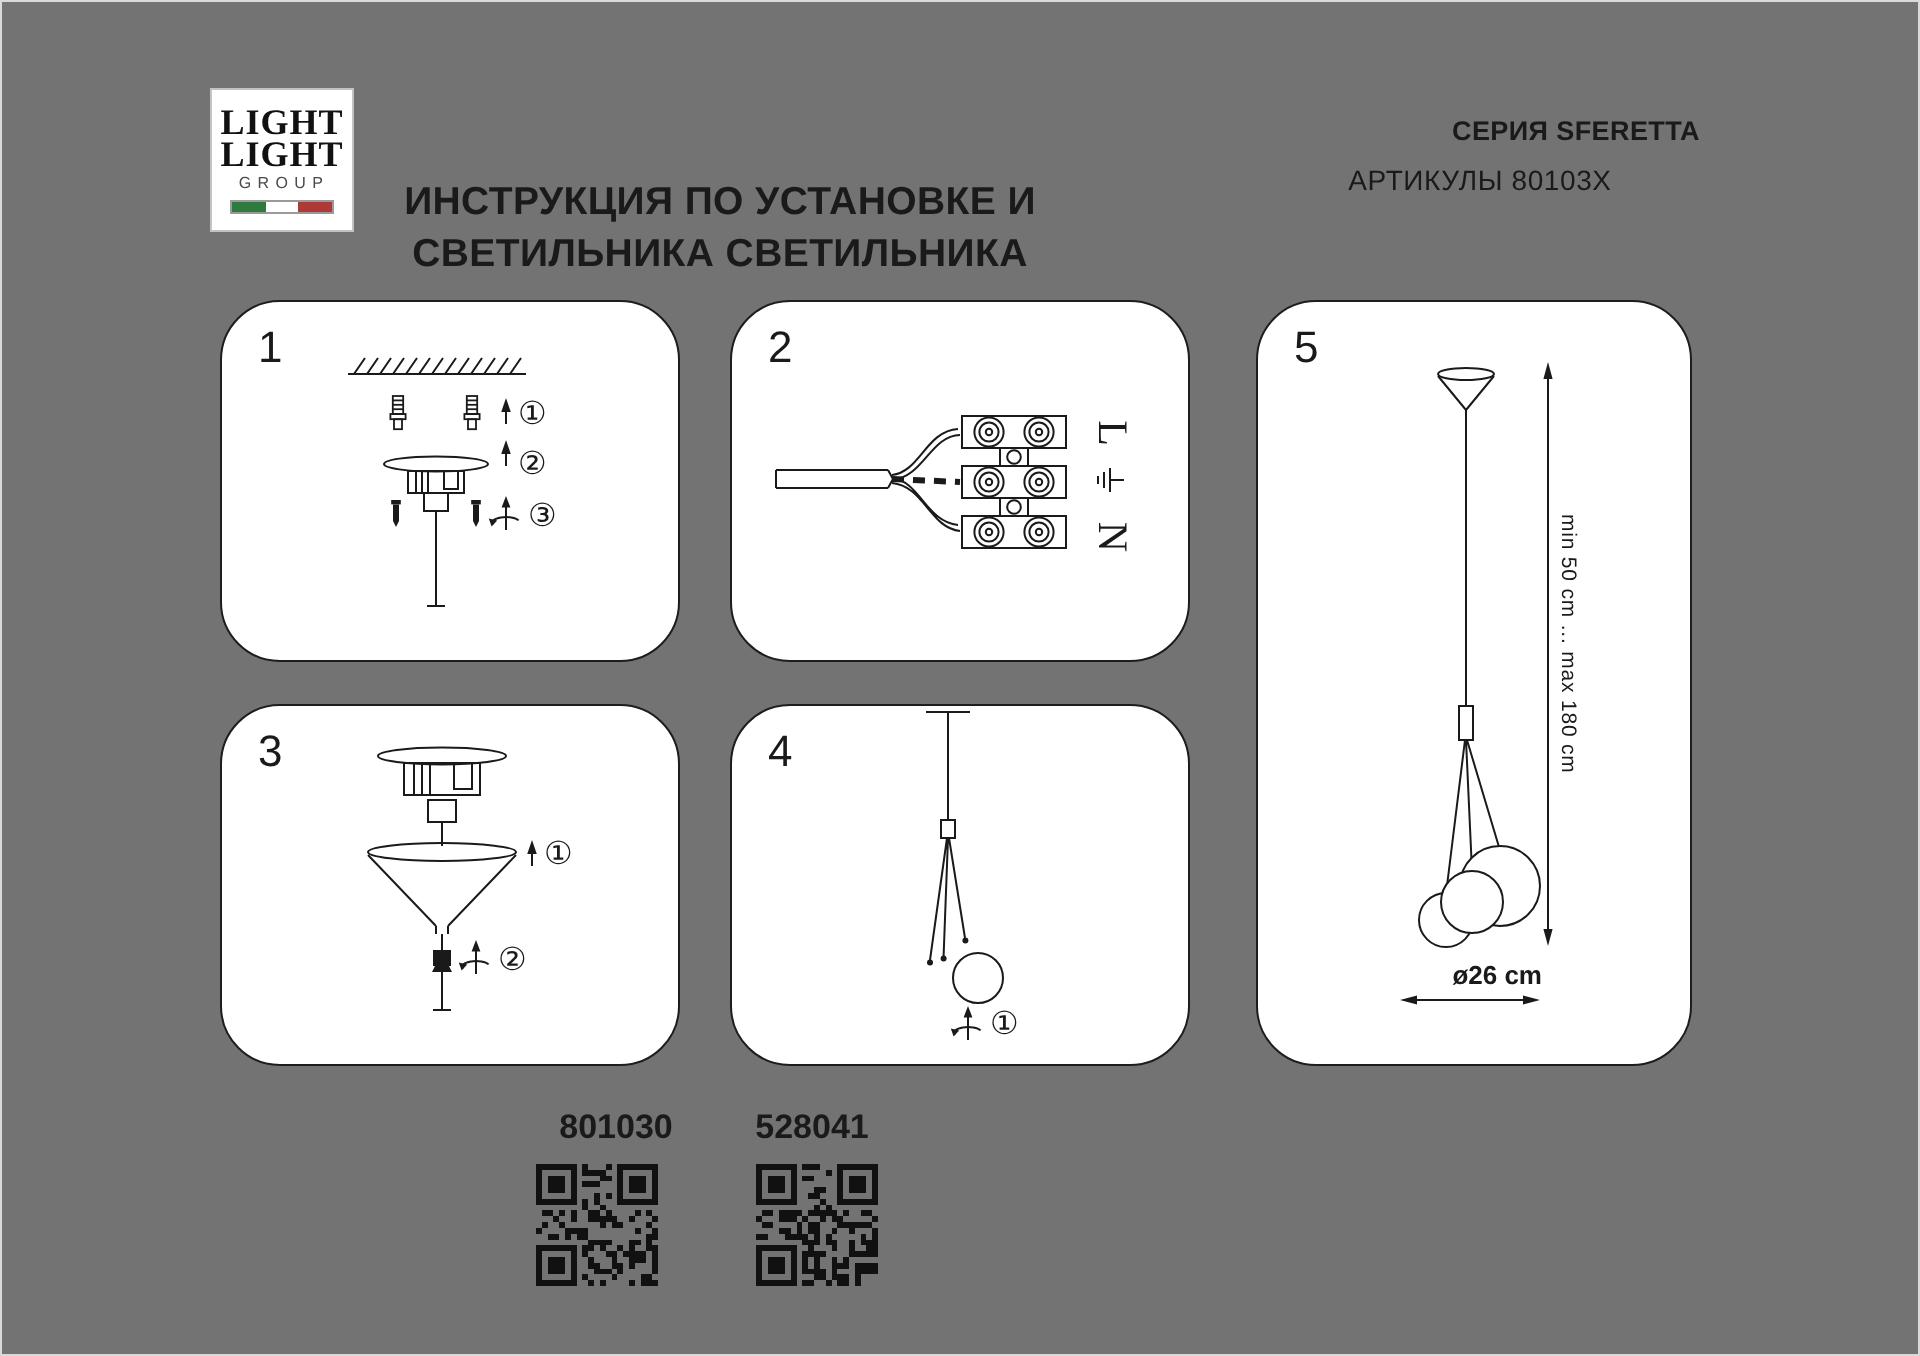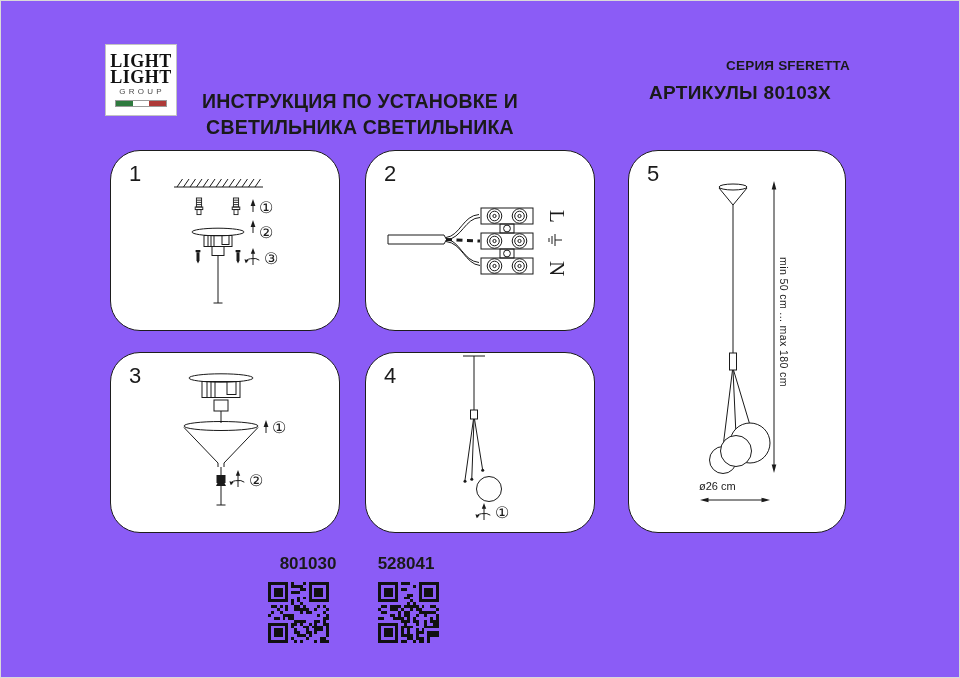--- a/index.html
+++ b/index.html
@@ -1,17 +1,17 @@
 <!DOCTYPE html>
 <html><head>
 <meta charset="utf-8">
 <style>
   html,body{margin:0;padding:0;background:#fff;}
   .page{
-    position:relative;width:960px;height:678px;background:#8b5cf6;
+    position:relative;width:960px;height:678px;background:#737373;
     box-shadow:inset 0 0 0 1px #d9d9d9;
     font-family:"Liberation Sans",sans-serif;color:#1a1a1a;overflow:hidden;
   }
   
   .logo{
     position:absolute;left:105px;top:44px;width:72px;height:72px;
     border:1px solid #c3c3c3;background:#fff;box-sizing:border-box;text-align:center;
   }
   .logo .w1,.logo .w2{
     font-family:"Liberation Serif",serif;font-weight:bold;font-size:18px;line-height:16px;
@@ -27,39 +27,39 @@
   .title{
     position:absolute;left:165px;top:54px;width:390px;text-align:center;
     font-weight:bold;font-size:19.5px;line-height:26px;letter-spacing:.2px;margin-top:34px;
   }
   .series{
     position:absolute;left:630px;top:58px;width:220px;text-align:right;
     font-weight:bold;font-size:13.5px;letter-spacing:.2px;
   }
   .articles{
     position:absolute;left:630px;top:82px;width:220px;text-align:center;
-    font-weight:bold;font-size:19px;letter-spacing:.3px;
+    font-weight:normal;font-size:14px;letter-spacing:.3px;
   }
   
   .panel{
     position:absolute;border:1.3px solid #1d1d1d;border-radius:30px;background:#fff;
     box-sizing:border-box;
   }
   .panel .num{position:absolute;left:18px;top:10px;font-size:22px;font-weight:500;}
   .panel svg{position:absolute;left:0;top:0;}
   .marker{position:absolute;font-size:16px;line-height:16px;color:#1a1a1a;}
   .rlabel{
     position:absolute;width:20px;text-align:center;
     font-family:"Liberation Serif",serif;font-size:21px;font-weight:500;
     transform:rotate(90deg);
   }
   .vdim{
     position:absolute;writing-mode:vertical-rl;font-size:10.5px;letter-spacing:.4px;color:#1a1a1a;
   }
-  .hdim{position:absolute;font-size:11px;text-align:left;}
+  .hdim{position:absolute;font-size:13px;text-align:right;font-weight:bold;}
   
   .art{position:absolute;width:90px;text-align:center;font-weight:bold;font-size:17px;}
   .site{position:absolute;left:640px;top:555px;width:200px;text-align:center;font-weight:bold;font-size:17.5px;}
   .qr{position:absolute;width:61px;height:61px;}
   svg .ln{stroke:#1a1a1a;stroke-width:1;fill:none;}
 </style>
 </head>
 <body>
 
 <div class="page">

